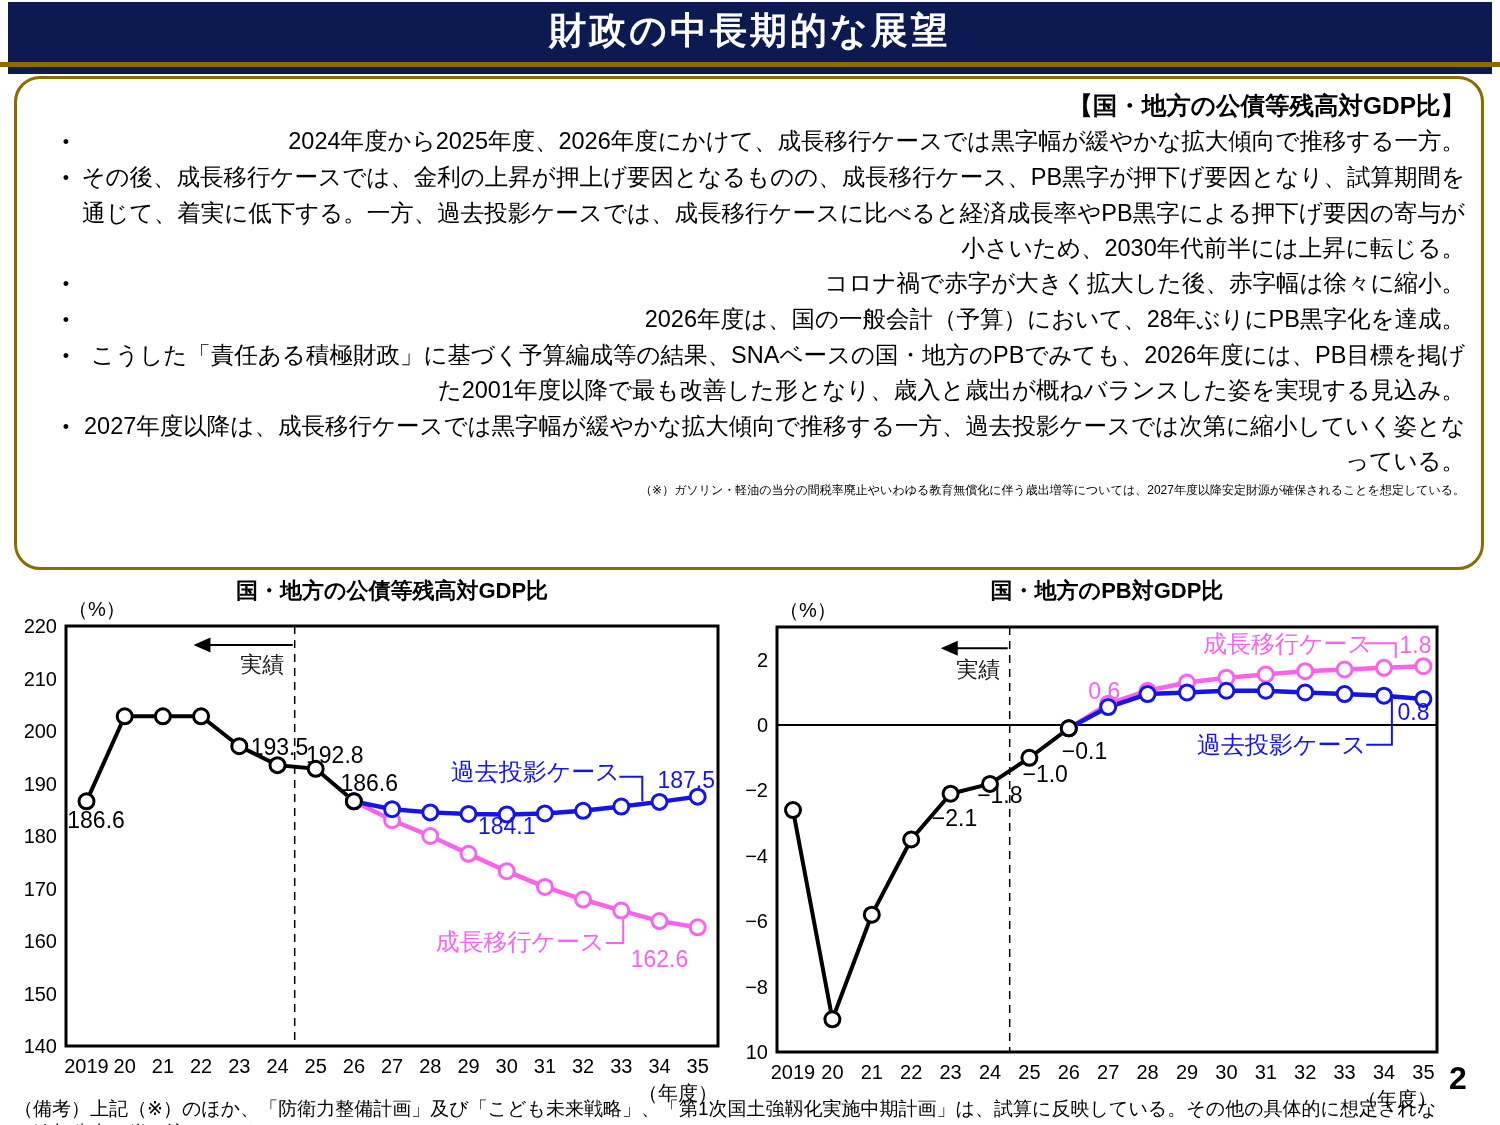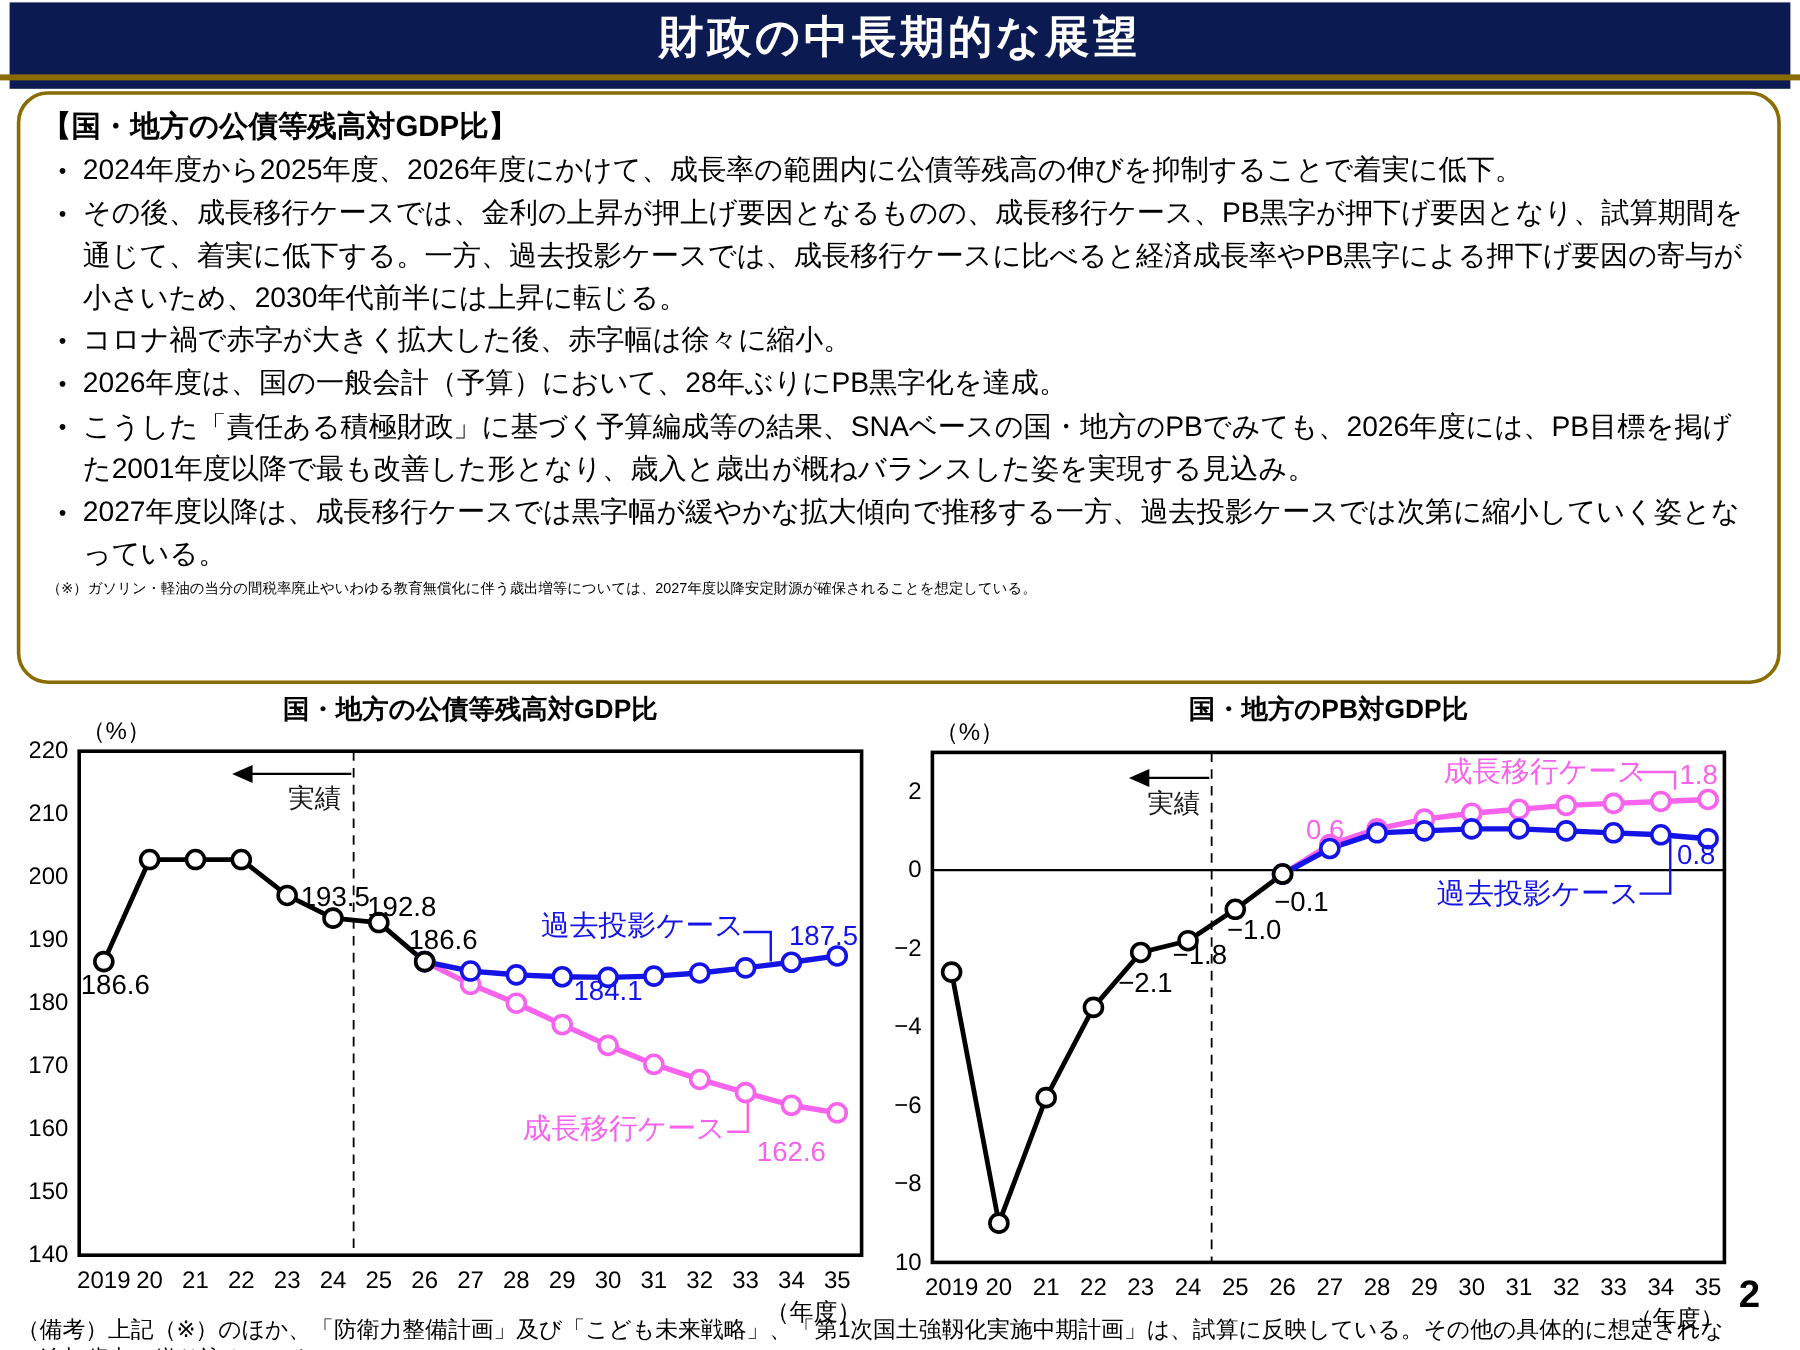--- a/index.html
+++ b/index.html
@@ -13,21 +13,21 @@
     position:absolute;left:8px;top:2px;width:1484px;height:72px;
     background:#0c1a52;color:#ffffff;text-align:center;
     font-size:37px;font-weight:bold;line-height:58px;letter-spacing:3px;
   }
   .gold-rule{
     position:absolute;left:0;top:62px;width:1500px;height:5px;background:#8a6c00;
   }
   .summary-box{
     position:absolute;left:14px;top:76px;width:1470px;height:494px;
     border:3px solid #8a6c00;border-radius:26px;box-sizing:border-box;
-    background:#fff;padding:8px 16px 4px 18px;
+    background:#fff;padding:8px 16px 4px 18px;text-align:right;
   }
   .sec-heading{font-size:24.5px;font-weight:bold;line-height:1.32;margin:3px 0 2px 0;}
   .bullet-row{display:flex;font-size:23.5px;line-height:1.5;margin:0;}
   .bullet-marker{flex:none;width:34px;padding-left:14px;box-sizing:border-box;font-size:18px;line-height:2;}
   .bullet-text{flex:1;}
   .sub-note{font-size:12px;line-height:1.4;margin:3px 0 0 4px;}
   .chart-title{
     position:absolute;top:578px;width:480px;text-align:center;
     font-size:22px;font-weight:bold;line-height:1.2;
   }
@@ -48,21 +48,21 @@
 <body>
 
 <div class="title-bar">財政の中長期的な展望</div>
 <div class="gold-rule"></div>
 
 <div class="summary-box">
   <div class="sec-heading">【国・地方の公債等残高対GDP比】</div>
 
   <div class="bullet-row">
     <span class="bullet-marker">•</span>
-    <span class="bullet-text">2024年度から2025年度、2026年度にかけて、成長率の範囲内に公債等残高の伸びを抑制することで着実に低下。</span>
+    <span class="bullet-text">2024年度から2025年度、2026年度にかけて、成長移行ケースでは黒字幅が緩やかな拡大傾向で推移する一方。</span>
   </div>
   <div class="bullet-row">
     <span class="bullet-marker">•</span>
     <span class="bullet-text">その後、成長移行ケースでは、金利の上昇が押上げ要因となるものの、成長移行ケース、PB黒字が押下げ要因となり、試算期間を通じて、着実に低下する。一方、過去投影ケースでは、成長移行ケースに比べると経済成長率やPB黒字による押下げ要因の寄与が小さいため、2030年代前半には上昇に転じる。</span>
   </div>
 
 
   <div class="bullet-row">
     <span class="bullet-marker">•</span>
     <span class="bullet-text">コロナ禍で赤字が大きく拡大した後、赤字幅は徐々に縮小。</span>

